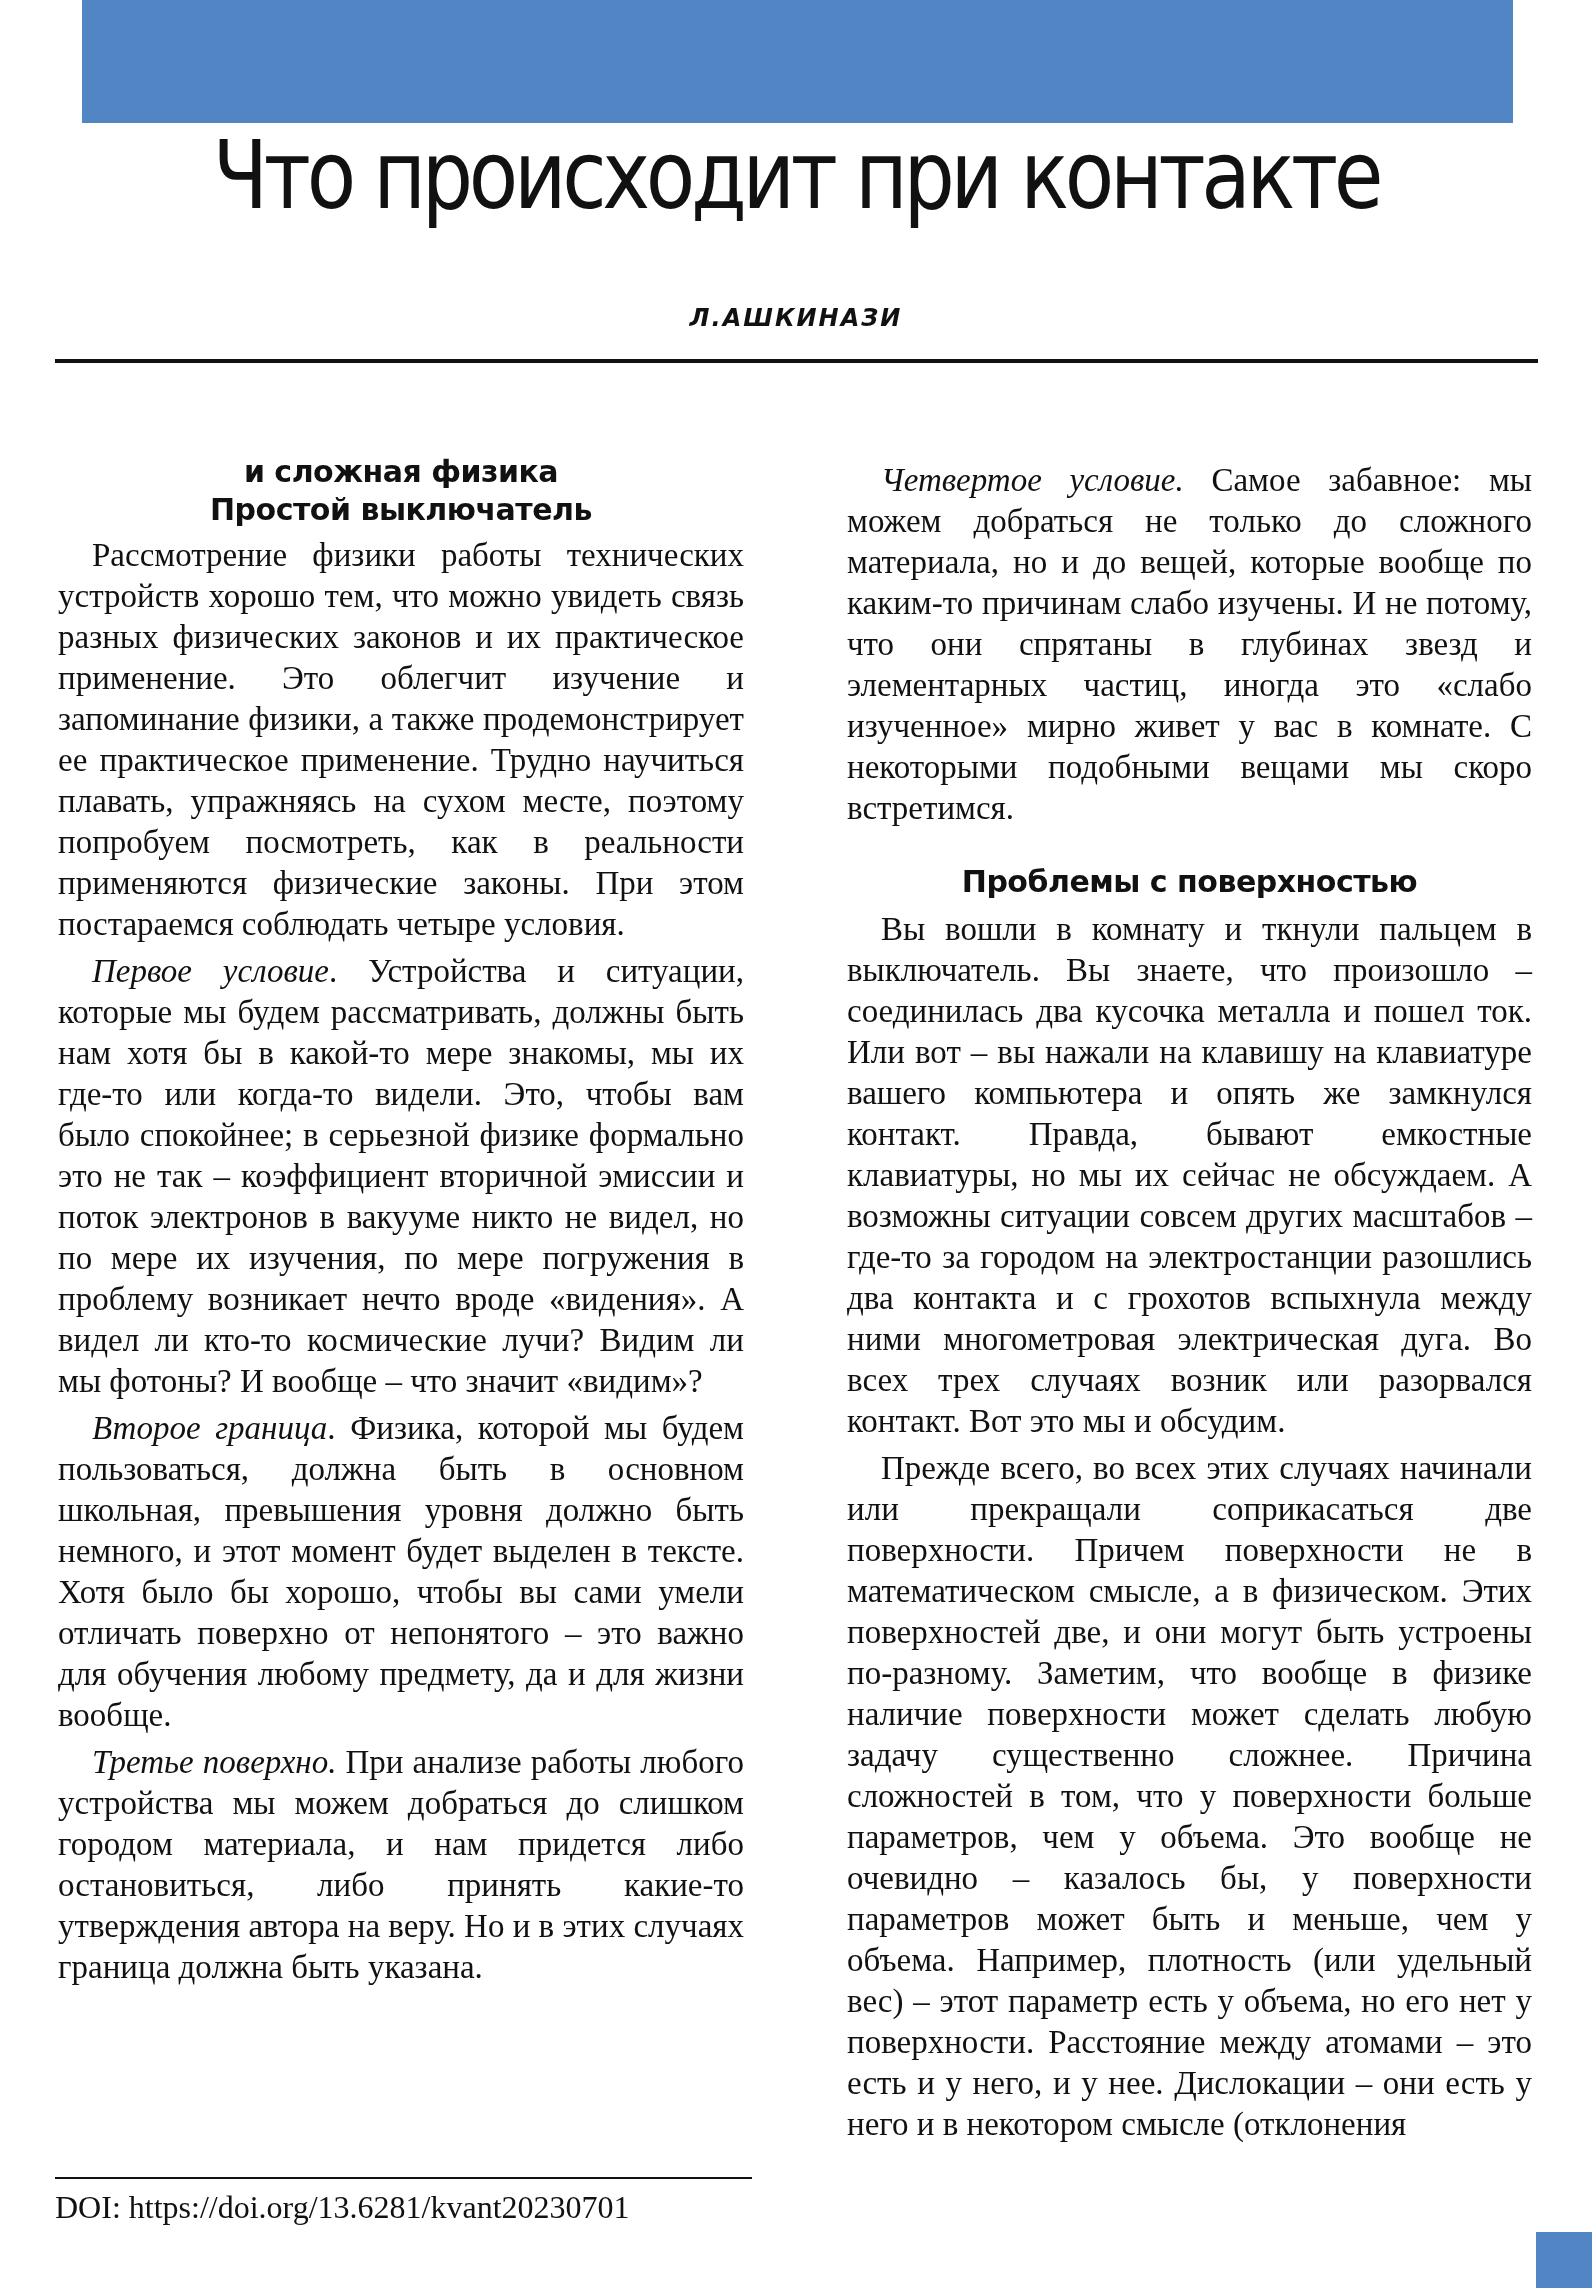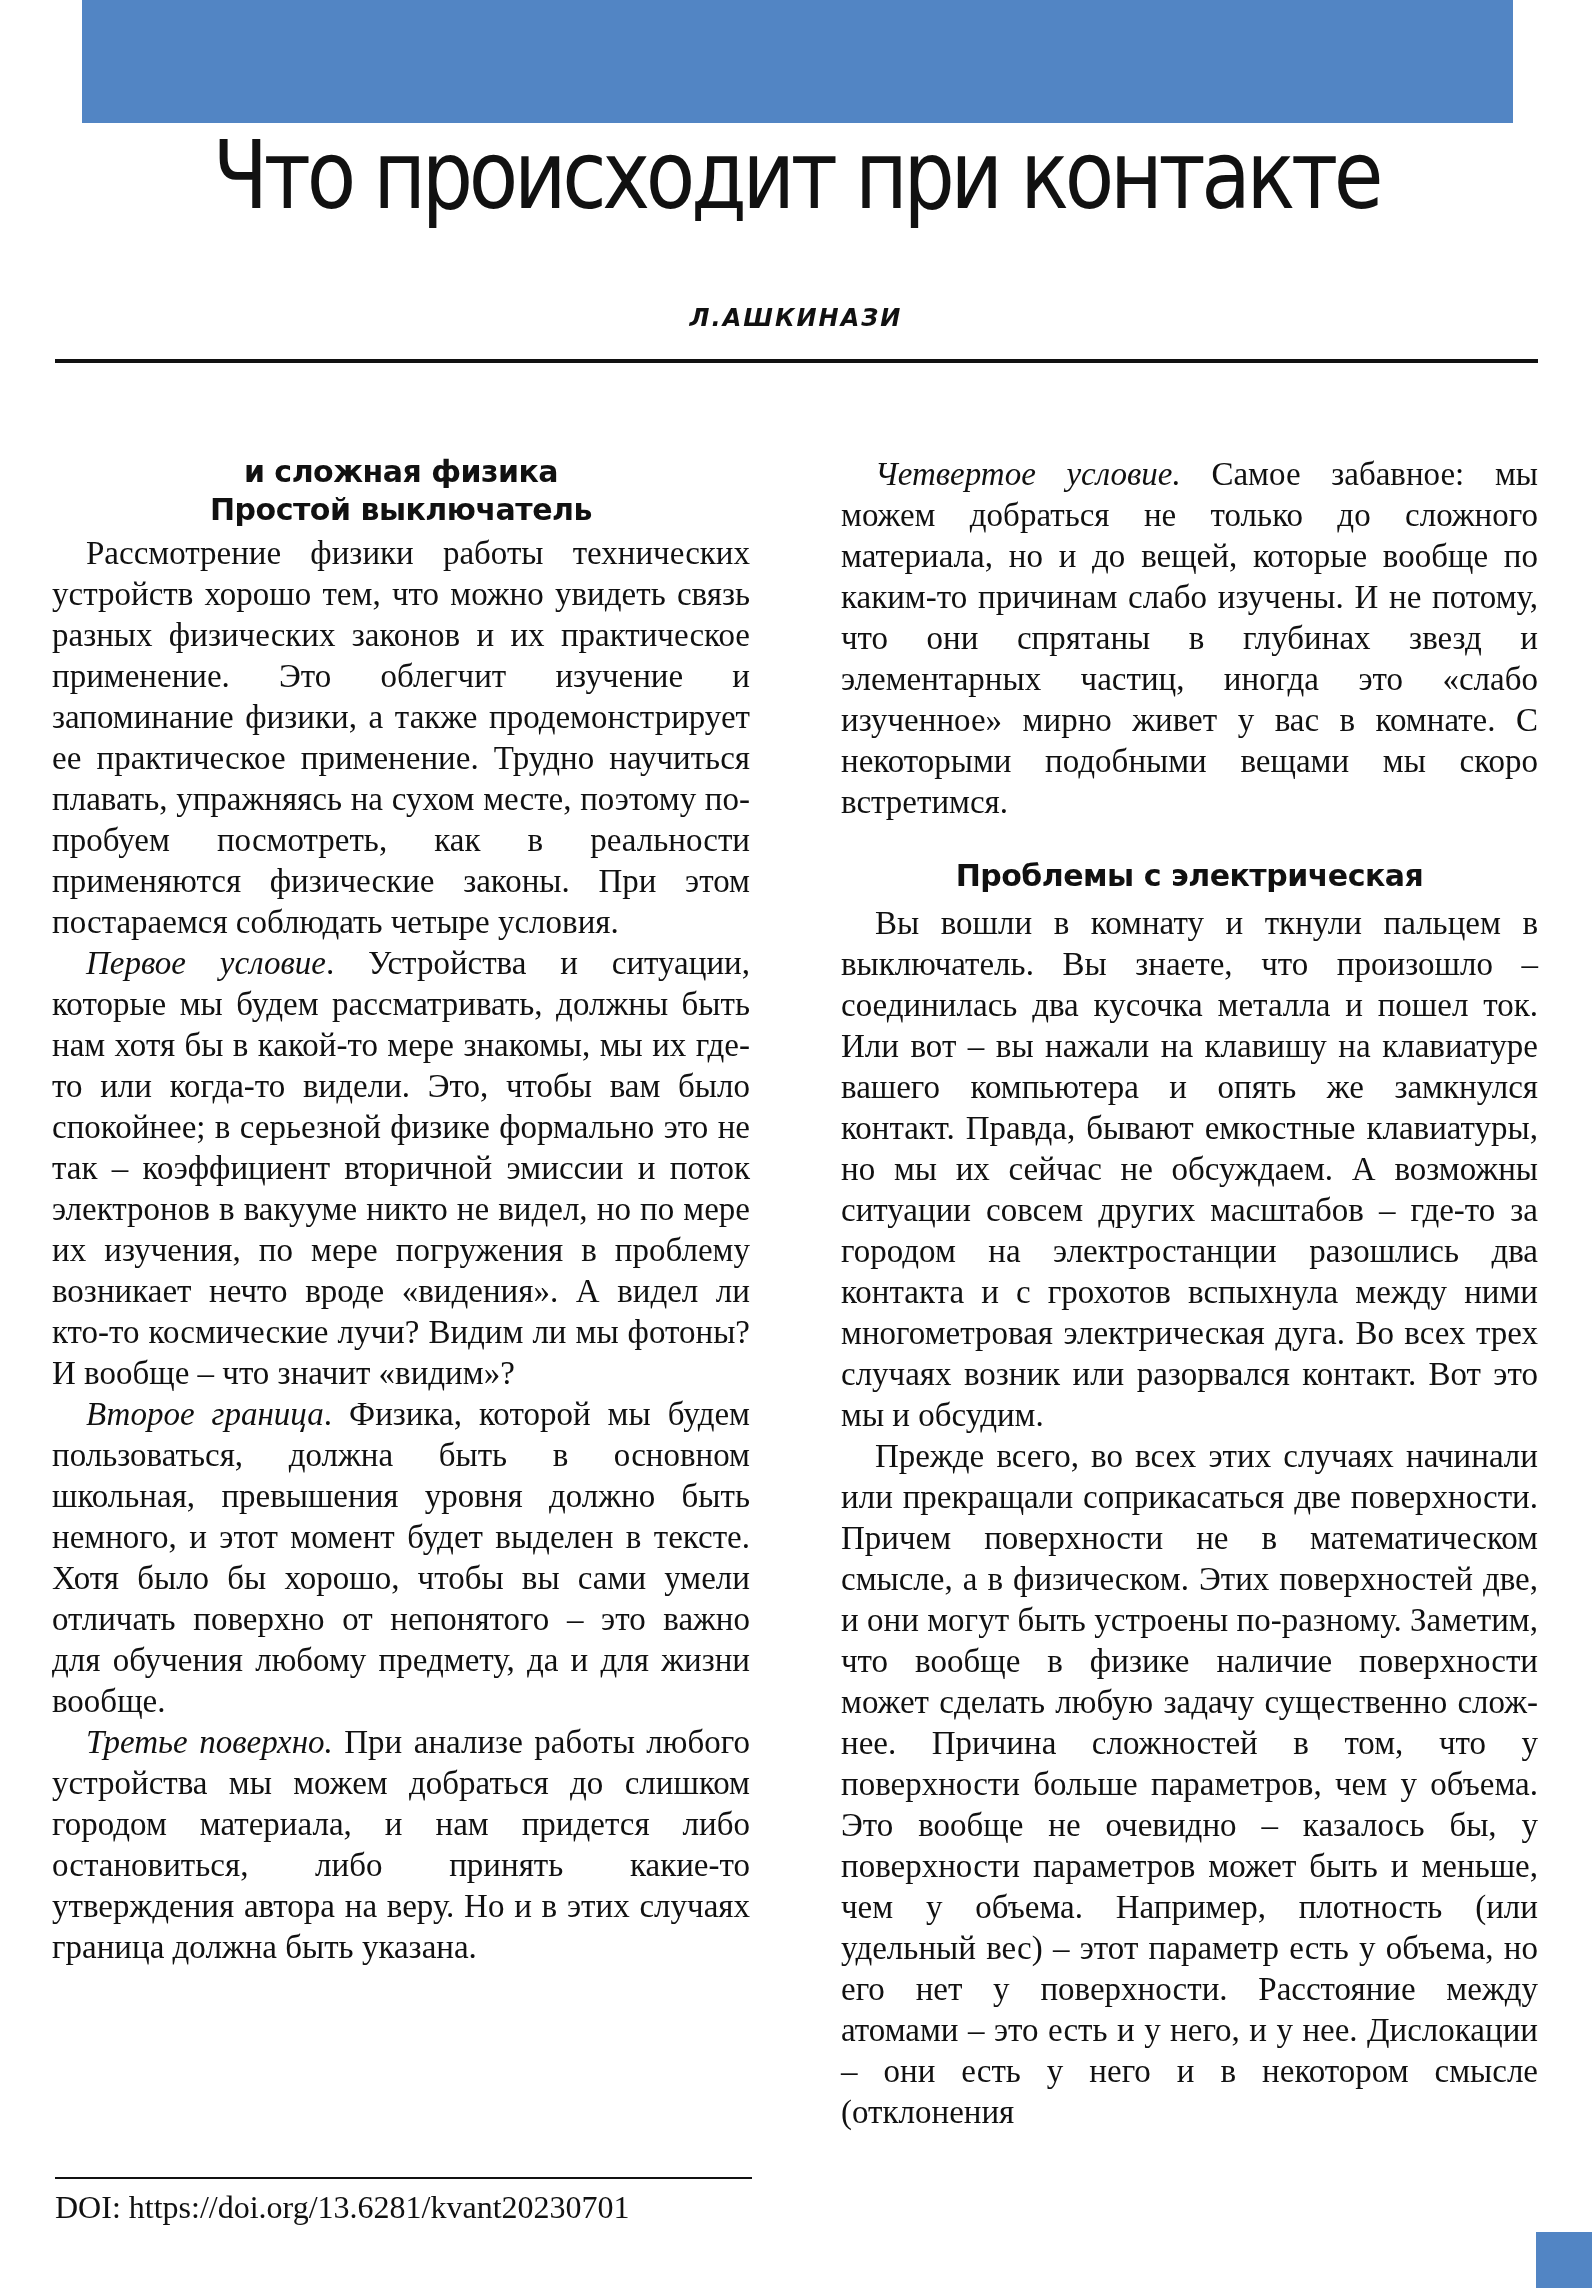--- a/index.html
+++ b/index.html
@@ -41,21 +41,21 @@
     }
     .col-left { left: 52px; width: 698px; }
     .col-right { left: 841px; width: 697px; }
     .col-right { top: 454px; }
     .section-heading {
       font-family: "DejaVu Sans", "Liberation Sans", sans-serif;
       font-weight: bold; font-size: 30px; line-height: 38px;
       text-align: center; margin: 0 0 4px 0; letter-spacing: -0.5px;
     }
     .section-heading.spaced { margin-top: 34px; margin-bottom: 8px; }
-    p.para { margin: 0; text-indent: 34px; }
+    p.para { margin: 6px; text-indent: 34px; }
     p.para .lead { font-style: italic; }
     .footnote-rule {
       position: absolute; left: 55px; top: 2177px; width: 697px; height: 2px; background: #111;
     }
     .doi {
       position: absolute; left: 55px; top: 2187px; font-size: 32px; line-height: 40px;
     }
   </style>
 </head>
 <body>
@@ -74,21 +74,21 @@
   <p class="para">
     <span>Рассмотрение физики работы техничес­ких устройств хорошо тем, что можно увидеть связь разных физических законов и их практическое применение. Это облег­чит изучение и запоминание физики, а также продемонстрирует ее практическое применение. Трудно научиться плавать, упражняясь на сухом месте, поэтому по­пробуем посмотреть, как в реальности применяются физические законы. При этом постараемся соблюдать четыре условия.</span>
   </p>
   <p class="para"><span class="lead">Первое условие</span><span>. Устройства и ситуации, которые мы будем рассматривать, должны быть нам хотя бы в какой-то мере знако­мы, мы их где-то или когда-то видели. Это, чтобы вам было спокойнее; в серьезной физике формально это не так – коэффици­ент вторичной эмиссии и поток электронов в вакууме никто не видел, но по мере их изучения, по мере погружения в проблему возникает нечто вроде «видения». А видел ли кто-то космические лучи? Видим ли мы фотоны? И вообще – что значит «видим»?</span></p>
   <p class="para"><span class="lead">Второе граница</span><span>. Физика, которой мы будем пользоваться, должна быть в основ­ном школьная, превышения уровня долж­но быть немного, и этот момент будет выделен в тексте. Хотя было бы хорошо, чтобы вы сами умели отличать поверхно от непонятого – это важно для обучения любому предмету, да и для жизни вообще.</span></p>
   <p class="para"><span class="lead">Третье поверхно.</span><span> При анализе работы любого устройства мы можем добраться до слишком городом материала, и нам при­дется либо остановиться, либо принять какие-то утверждения автора на веру. Но и в этих случаях граница должна быть указана.</span></p>
 </div>
 
 <div class="column col-right">
   <p class="para"><span class="lead">Четвертое условие.</span><span> Самое забавное: мы можем добраться не только до сложно­го материала, но и до вещей, которые вообще по каким-то причинам слабо изуче­ны. И не потому, что они спрятаны в глубинах звезд и элементарных частиц, иногда это «слабо изученное» мирно жи­вет у вас в комнате. С некоторыми подоб­ными вещами мы скоро встретимся.</span></p>
-  <div class="section-heading spaced">Проблемы с электрическая</div>
+  <div class="section-heading spaced">Проблемы с поверхностью</div>
   <p class="para">
     <span>Вы вошли в комнату и ткнули пальцем в выключатель. Вы знаете, что произошло – соединилась два кусочка металла и пошел ток. Или вот – вы нажали на клавишу на клавиатуре вашего компьютера и опять же замкнулся контакт. Правда, бывают емко­стные клавиатуры, но мы их сейчас не обсуждаем. А возможны ситуации совсем других масштабов – где-то за городом на электростанции разошлись два контакта и с грохотов вспыхнула между ними много­метровая электрическая дуга. Во всех трех случаях возник или разорвался контакт. Вот это мы и обсудим.</span>
   </p>
   <p class="para">
     <span>Прежде всего, во всех этих случаях начинали или прекращали соприкасаться две поверхности. Причем поверхности не в математическом смысле, а в физическом. Этих поверхностей две, и они могут быть устроены по-разному. Заметим, что вооб­ще в физике наличие поверхности может сделать любую задачу существенно слож­нее. Причина сложностей в том, что у поверхности больше параметров, чем у объема. Это вообще не очевидно – каза­лось бы, у поверхности параметров может быть и меньше, чем у объема. Например, плотность (или удельный вес) – этот пара­метр есть у объема, но его нет у поверхно­сти. Расстояние между атомами – это есть и у него, и у нее. Дислокации – они есть у него и в некотором смысле (отклонения</span>
   </p>
 </div>
 
 <div class="footnote-rule"></div>
 <div class="doi">DOI: https://doi.org/13.6281/kvant20230701</div>

